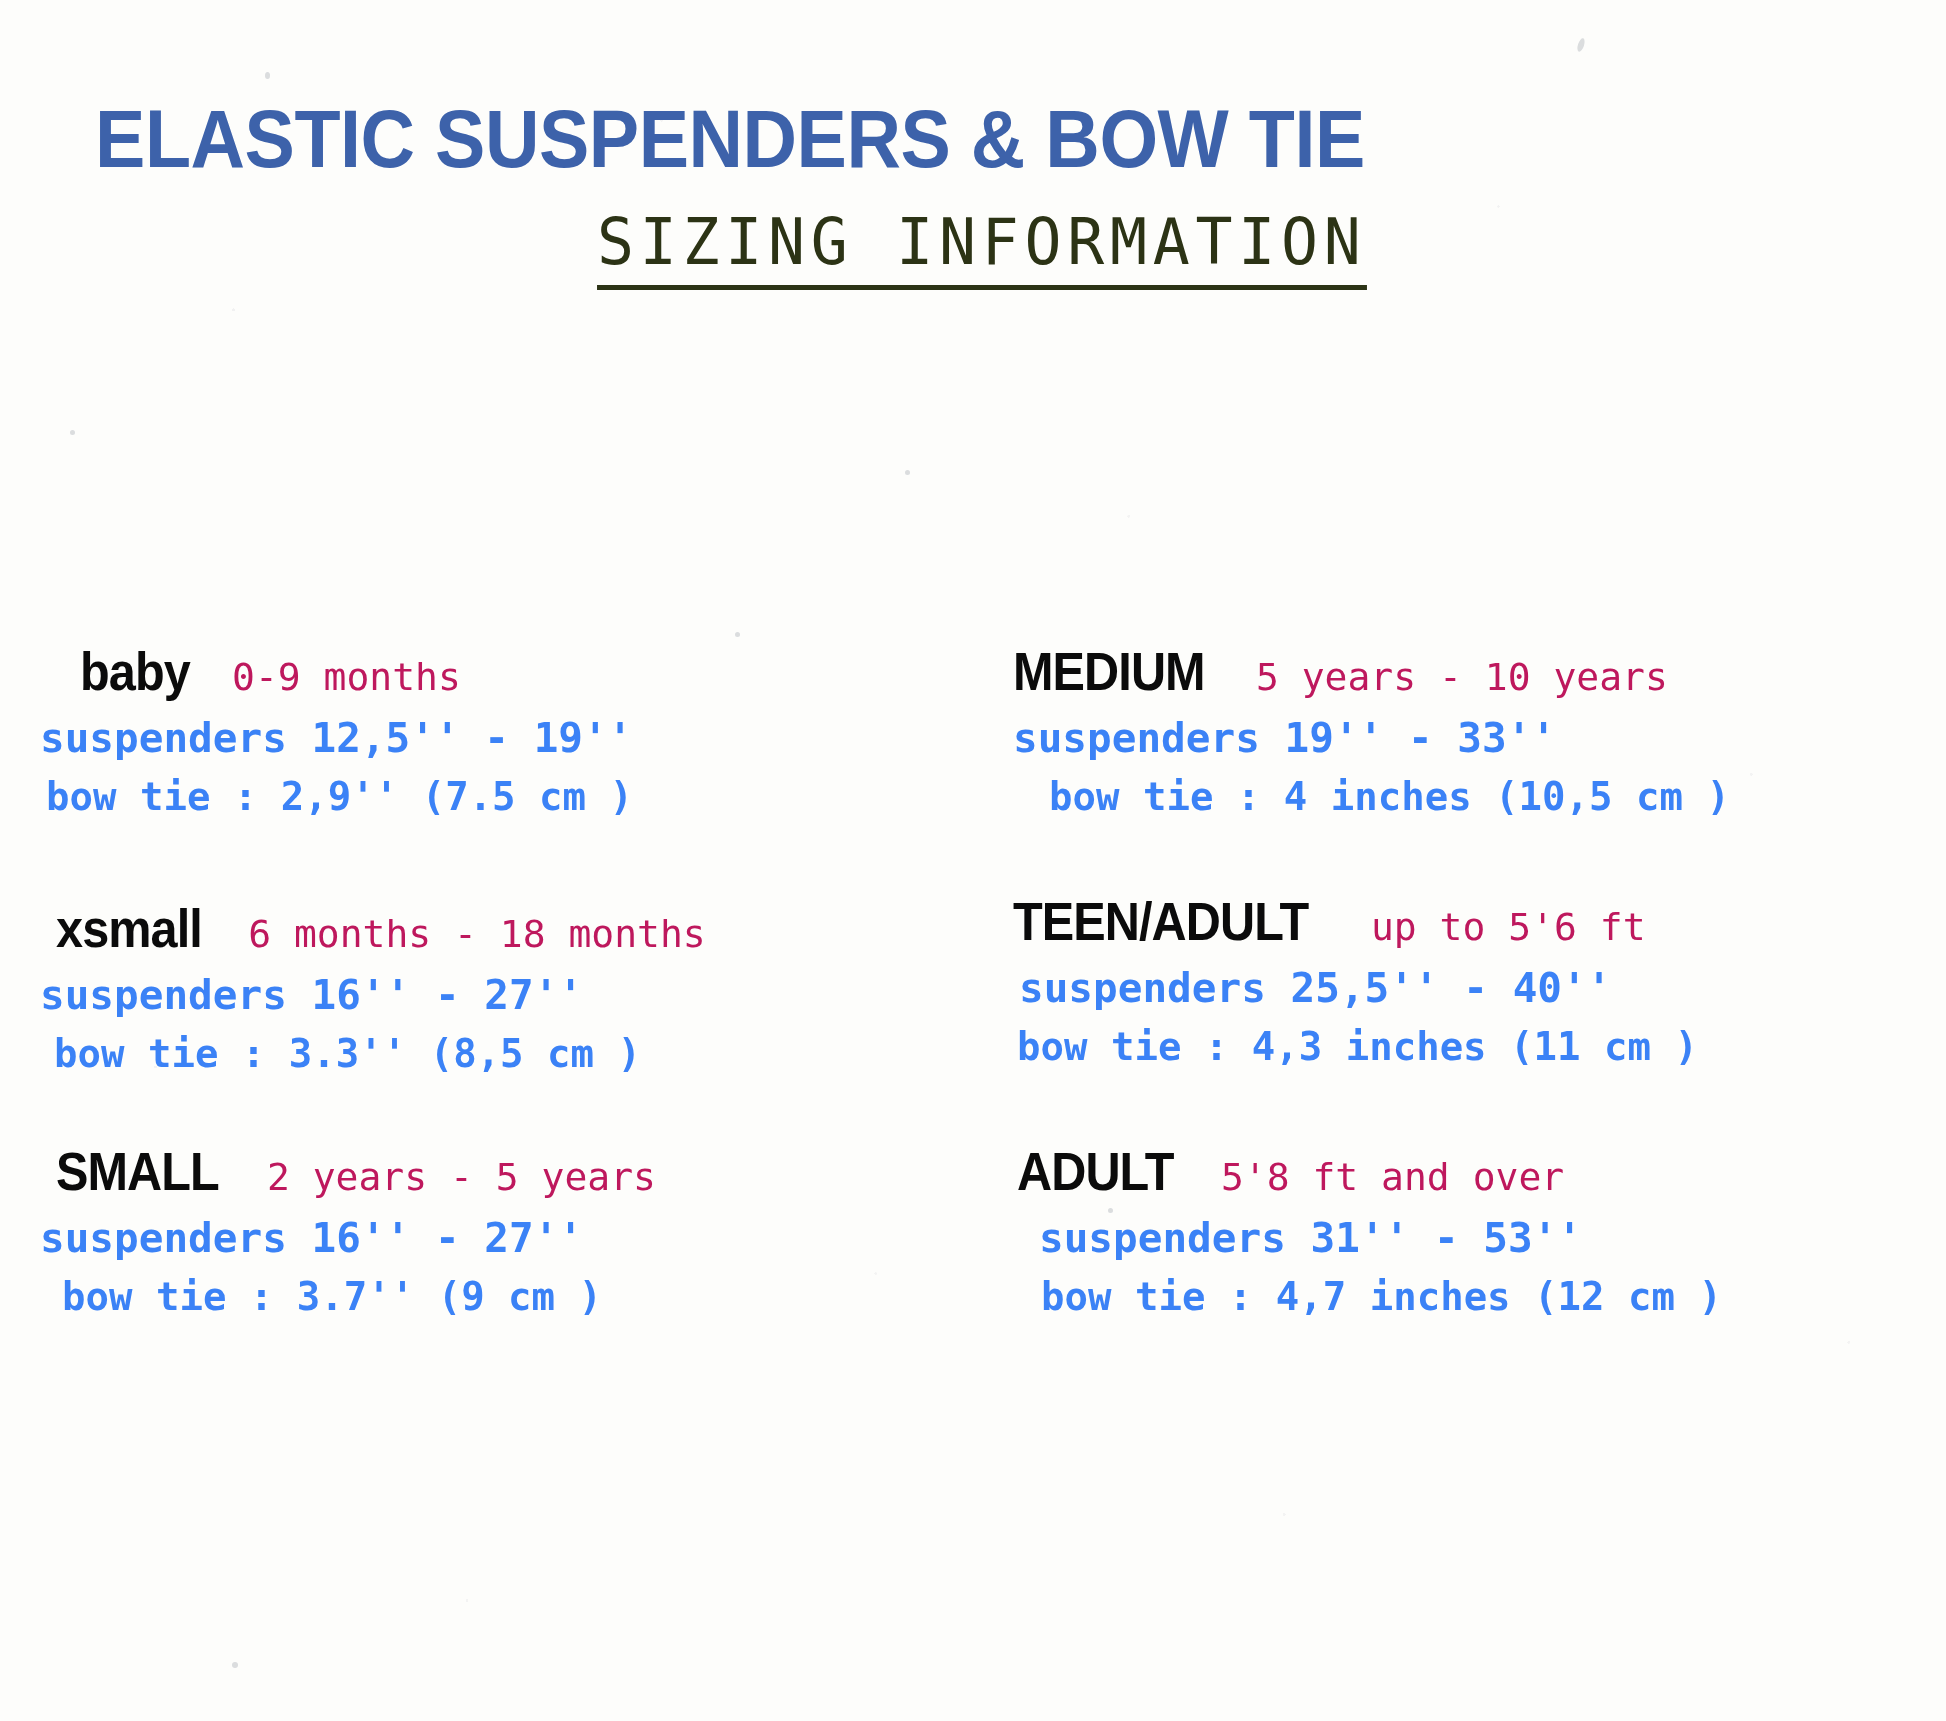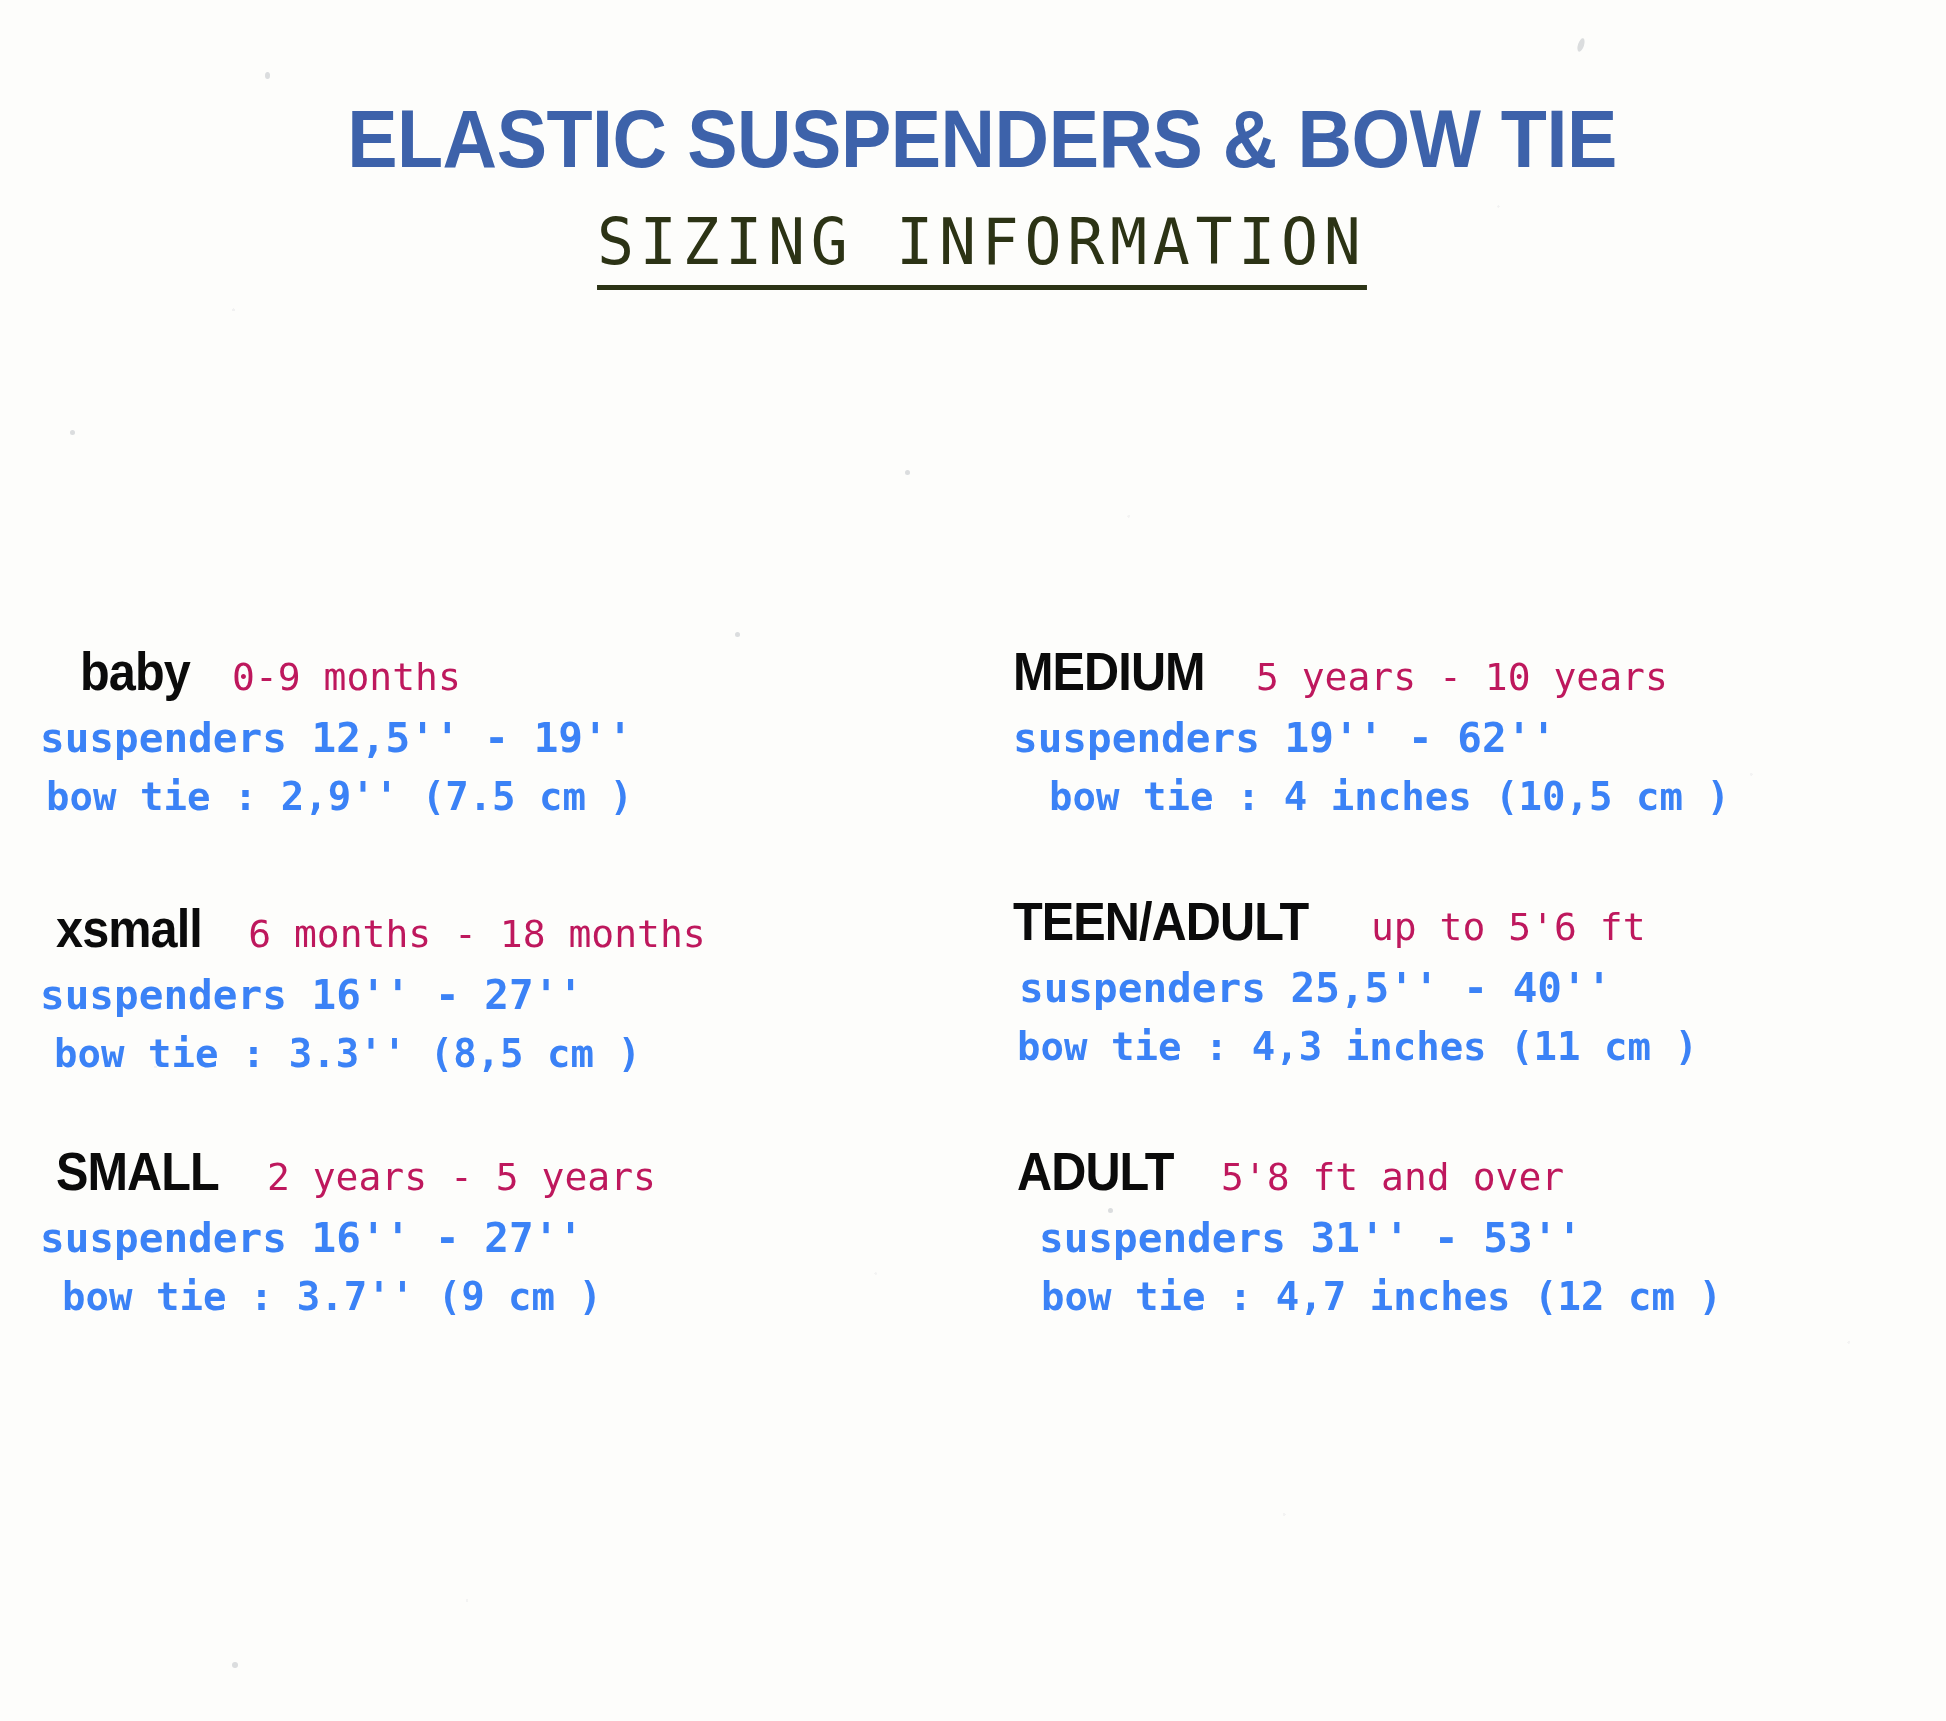--- a/index.html
+++ b/index.html
@@ -39,21 +39,21 @@
     background: #9aa0a8;
     border-radius: 50%;
     opacity: .35;
     pointer-events: none;
   }
 
   
   .header {
     position: absolute;
     top: 0; left: 18px; right: 0;
-    text-align: center;
+    text-align: left;
     padding-top: 96px;
   }
   .main-title {
     font-family: "Liberation Sans", sans-serif;
     font-weight: 700;
     font-size: 82px;
     line-height: 1.04;
     letter-spacing: -0.5px;
     color: #3d62aa;
     transform: scaleX(.92);
@@ -180,21 +180,21 @@
     </div>
     <div class="measure m1">suspenders 12,5'' - 19''</div>
     <div class="measure sub m2">bow tie : 2,9'' (7.5 cm )</div>
   </div>
 
   <div class="size-block b-medium">
     <div class="size-head">
       <span class="size-name">MEDIUM</span>
       <span class="age-range">5 years - 10 years</span>
     </div>
-    <div class="measure m1">suspenders 19'' - 62''</div>
+    <div class="measure m1">suspenders 19'' - 33''</div>
     <div class="measure sub m2">bow tie : 4 inches (10,5 cm )</div>
   </div>
 
   <div class="size-block b-xsmall">
     <div class="size-head">
       <span class="size-name">xsmall</span>
       <span class="age-range">6 months - 18 months</span>
     </div>
     <div class="measure m1">suspenders 16'' - 27''</div>
     <div class="measure sub m2">bow tie : 3.3'' (8,5 cm )</div>

